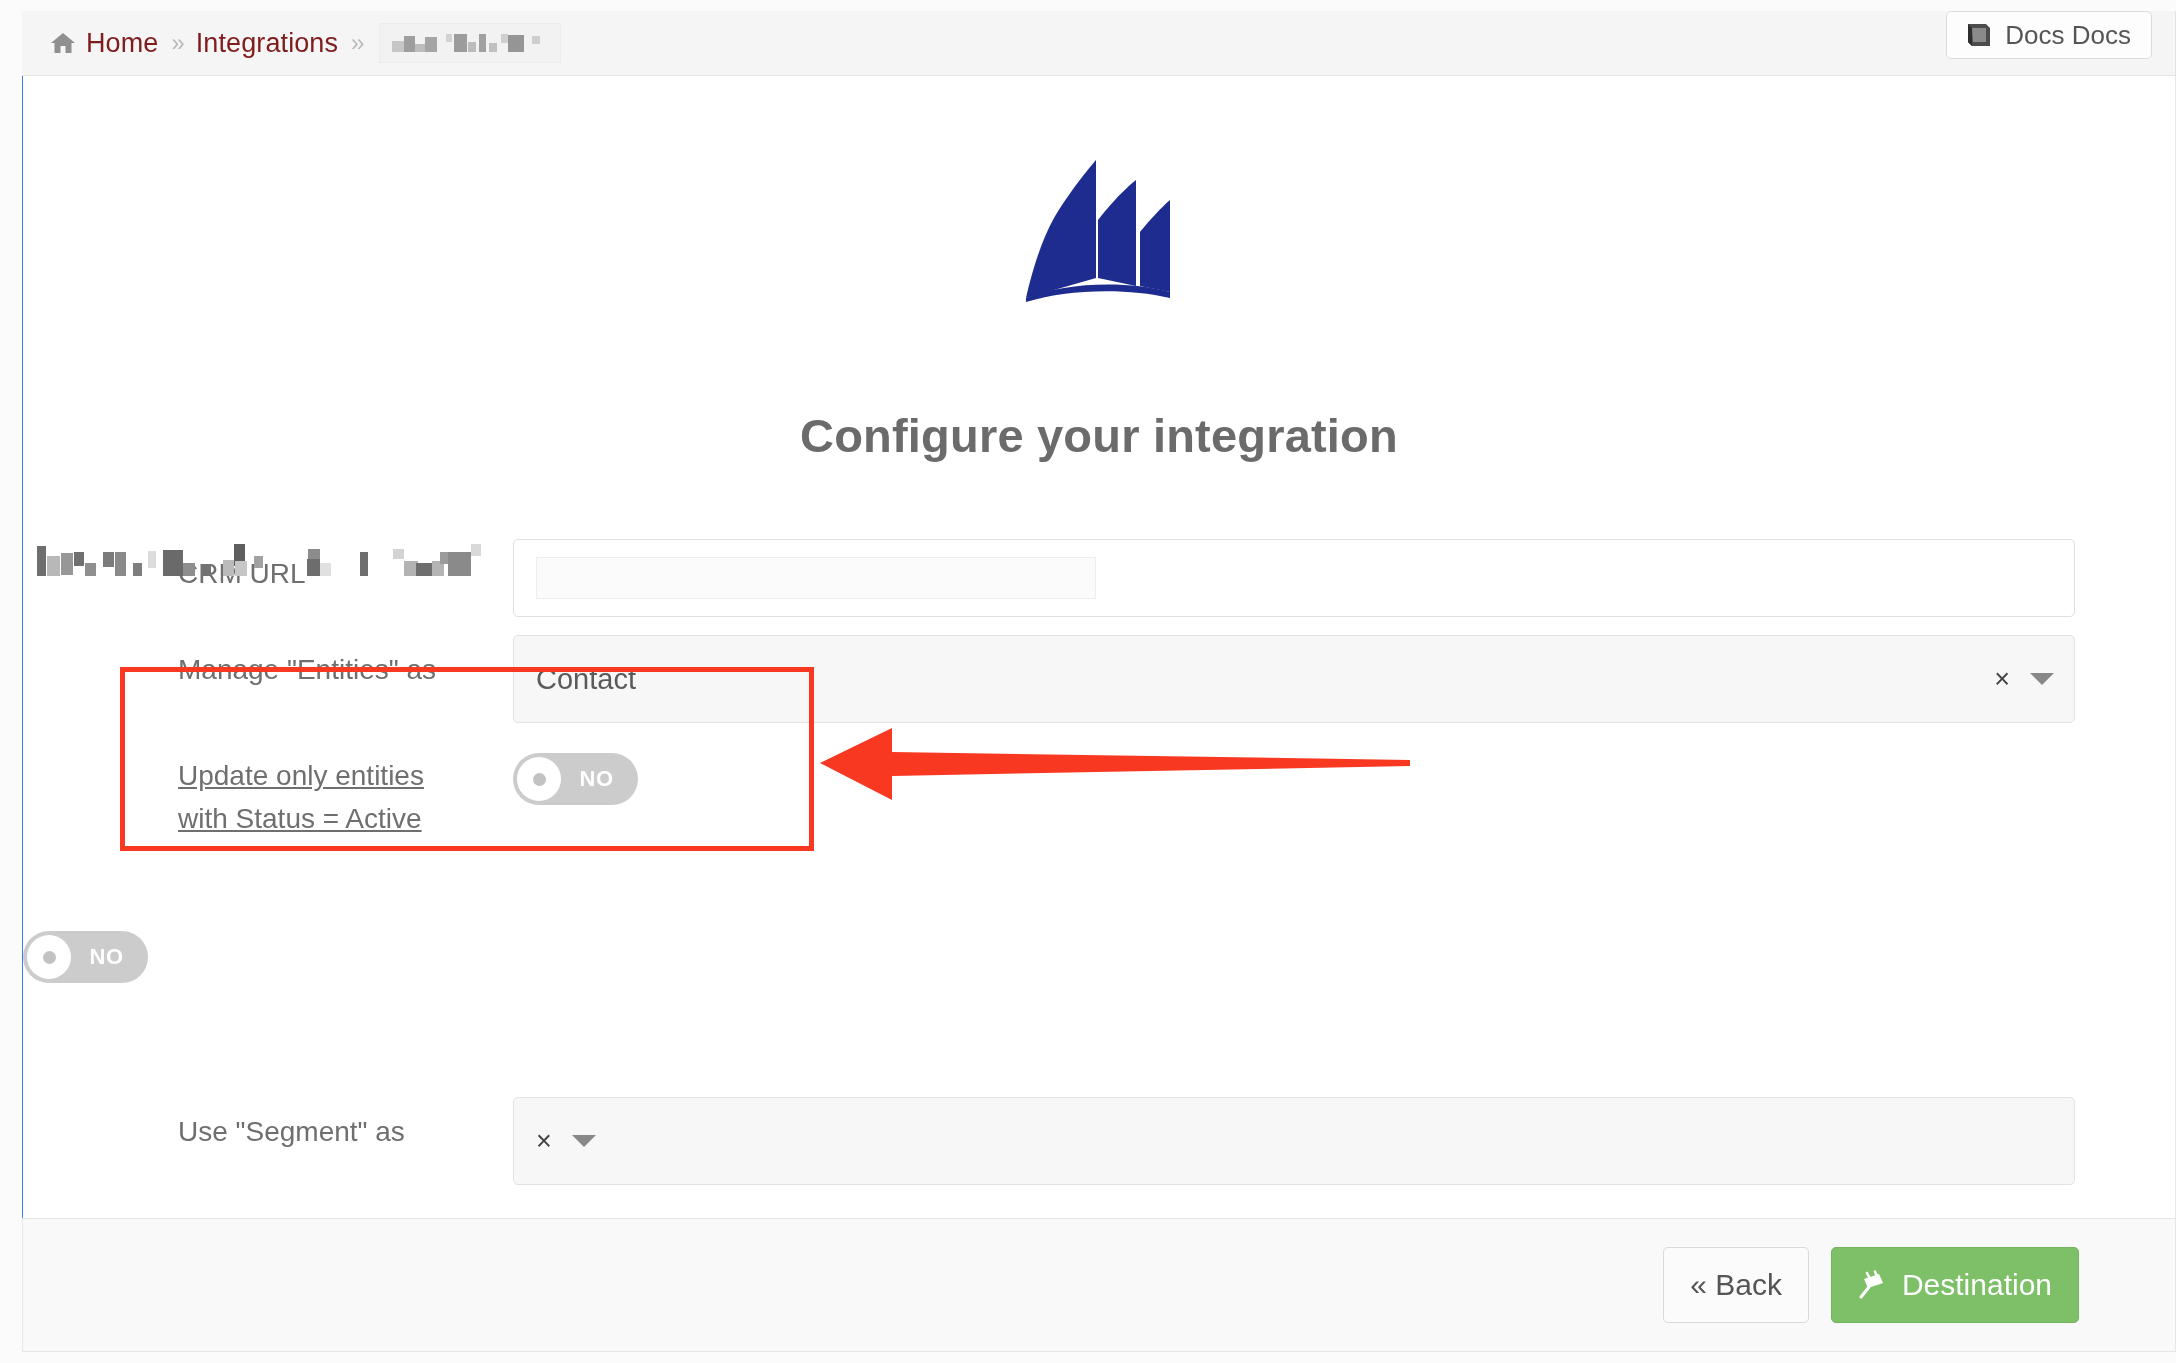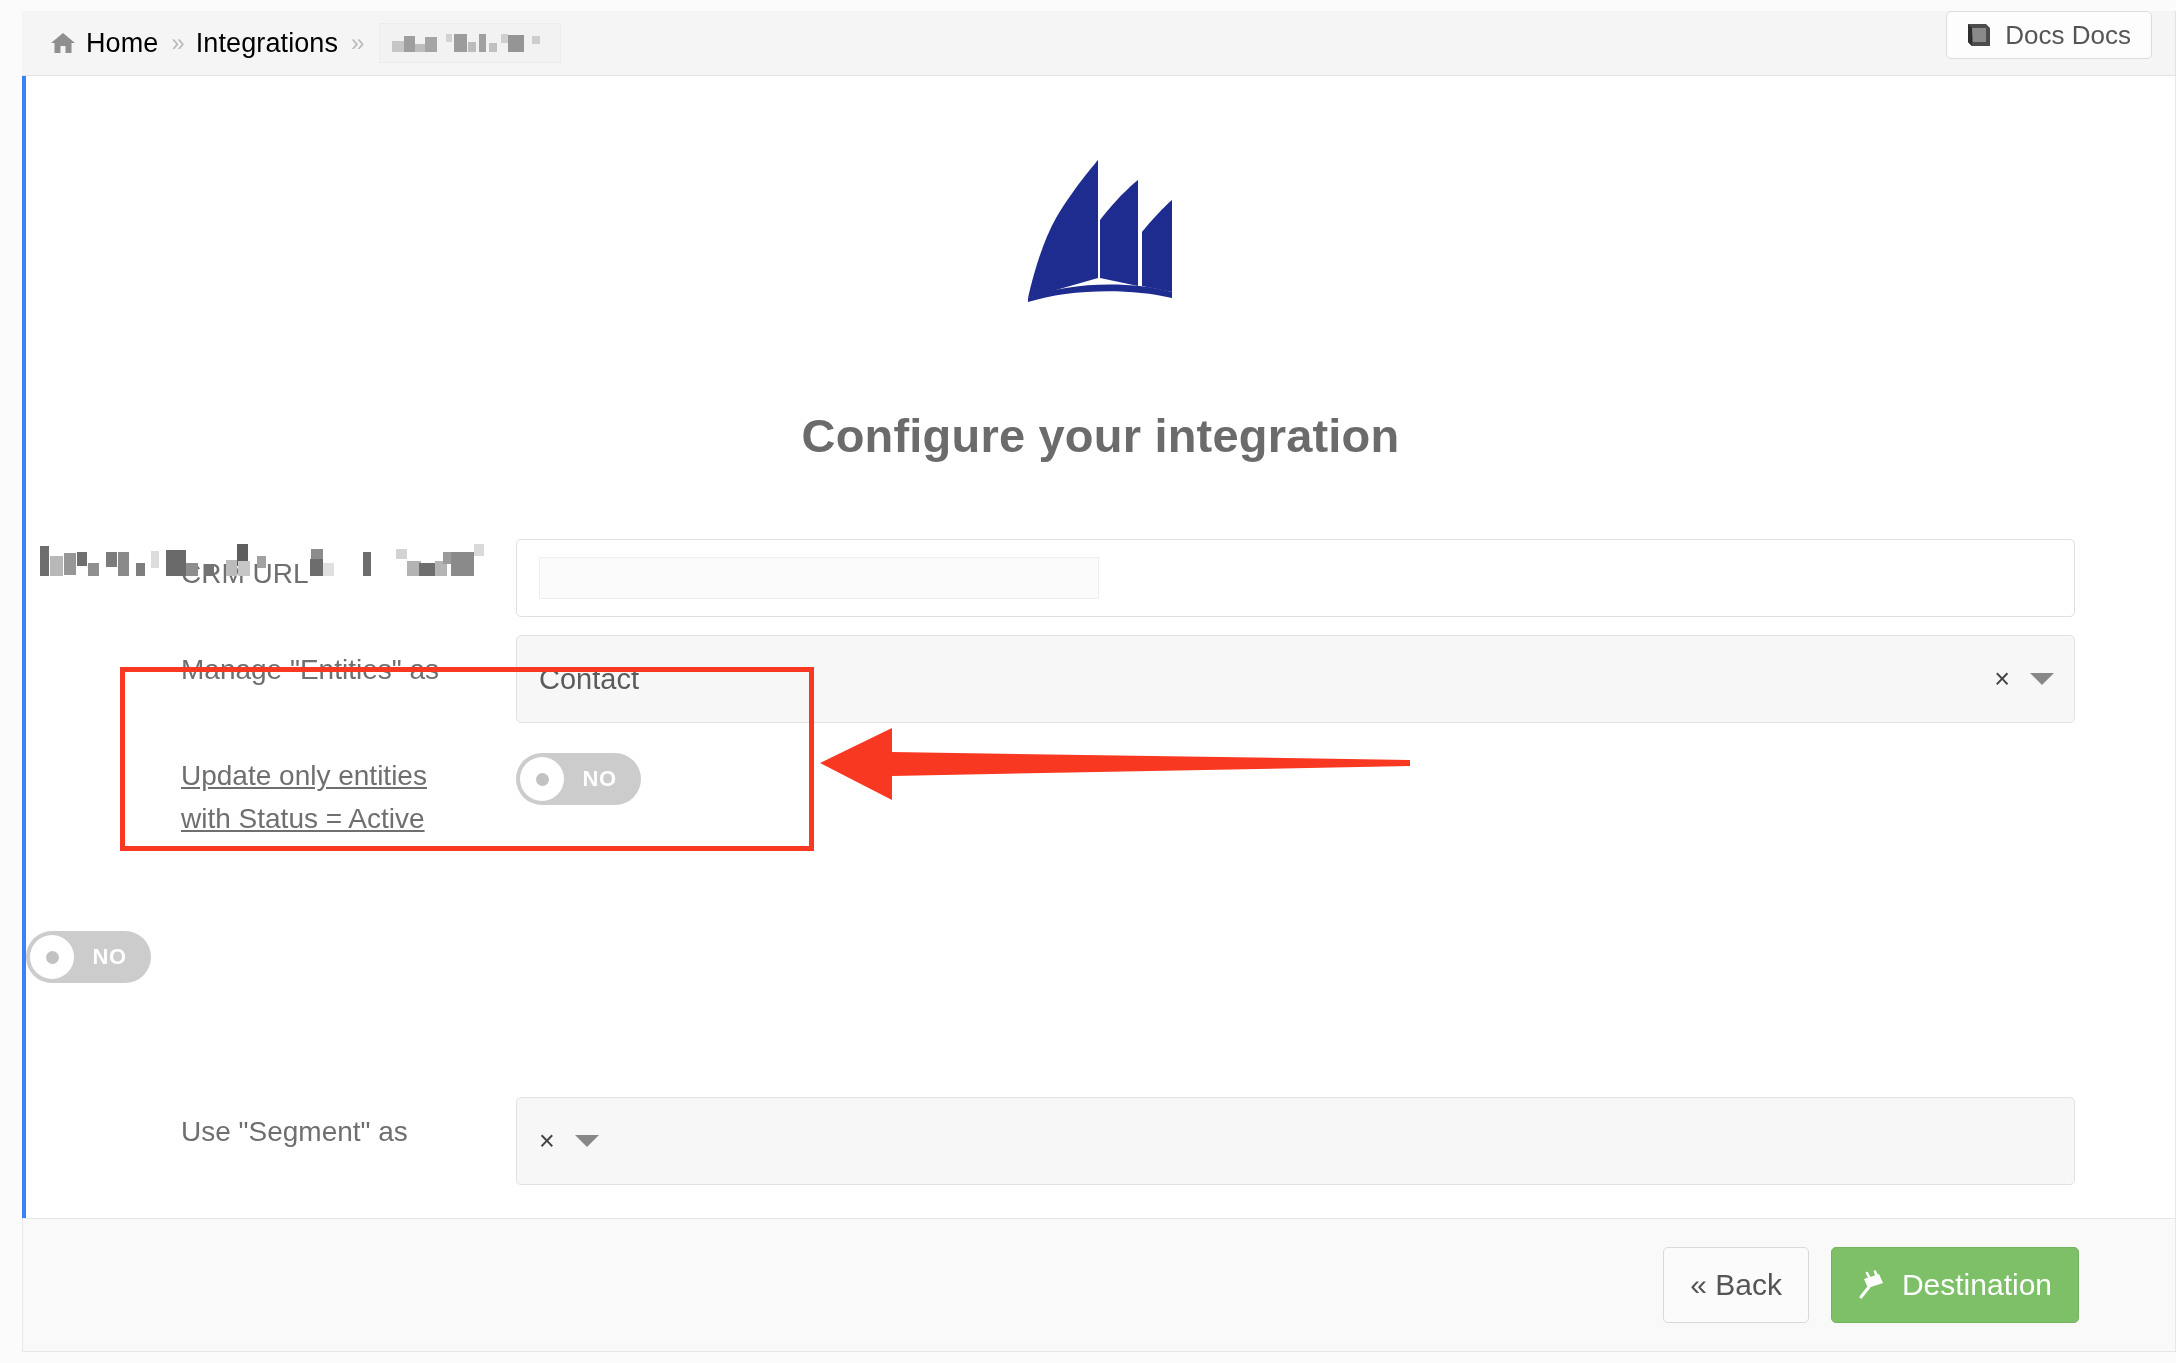--- a/index.html
+++ b/index.html
@@ -43,21 +43,21 @@
   }
   .crumbs {
     display: flex;
     align-items: center;
     gap: 0;
     font-size: 27px;
     color: #8a8a8a;
     white-space: nowrap;
   }
   .crumb-link {
-    color: #000000;
+    color: #7f1d1d;
     text-decoration: none;
     letter-spacing: .1px;
   }
   .home-icon {
     display: inline-block;
     width: 26px;
     height: 22px;
     margin-right: 10px;
     position: relative;
     vertical-align: -3px;
@@ -105,21 +105,21 @@
   .book-icon svg { display: block; }
 
   
   .card {
     position: absolute;
     left: 22px;
     top: 76px;
     width: 2154px;
     height: 1142px;
     background: #ffffff;
-    border-left: 4px solid #3b82f6;
+    border-left: 1px solid #3b82f6;
     border-right: 1px solid #e8e8e8;
     z-index: 2;
     padding-left: 12px;
   }
 
   .logo-wrap {
     position: absolute;
     left: 0;
     right: 0;
     top: 82px;

